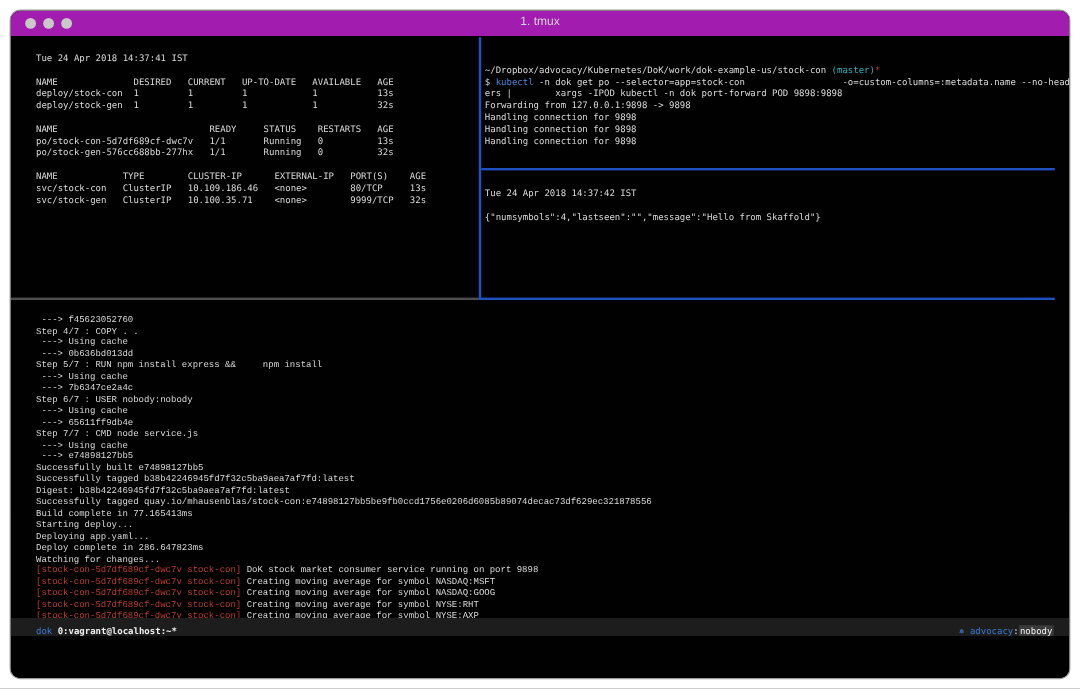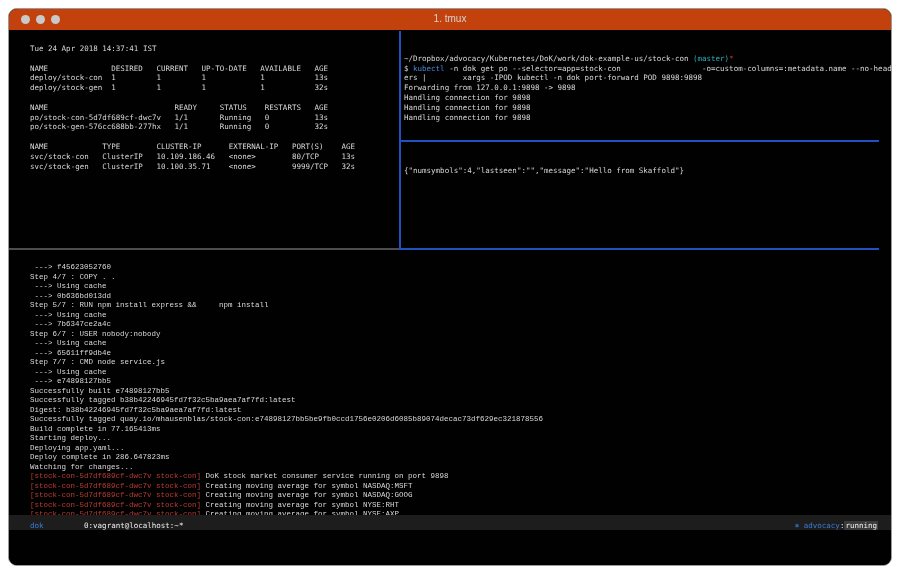--- a/index.html
+++ b/index.html
@@ -4,21 +4,21 @@
 <style>
   html,body{margin:0;padding:0;}
   body{width:900px;height:574px;background:#ffffff;position:relative;overflow:hidden;}
 
   .window{
     position:absolute;left:8px;top:8px;width:882px;height:556px;
     background:#010101;border:1px solid #9a9a9a;border-radius:9px;
     overflow:hidden;
   }
   .titlebar{
-    position:relative;height:21px;background:#c2410c;
+    position:relative;height:21px;background:#a21caf;
     border-bottom:1px solid #000;
   }
   .lights{position:absolute;left:12px;top:6px;display:flex;gap:6px;}
   .light{width:9px;height:9px;border-radius:50%;background:#c9c9c9;}
   .win-title{
     position:absolute;left:0;right:0;top:4px;text-align:center;
     font-family:"Liberation Sans",sans-serif;font-size:10px;color:#d4d4d4;
   }
 
   .term{
@@ -40,21 +40,21 @@
   .hdiv-bottom-right{position:absolute;left:390px;top:217px;width:480px;height:2px;background:#1f52c0;}
 
   .statusbar{
     position:absolute;left:0;top:484px;width:100%;height:15px;background:#1d1d1d;
     display:flex;align-items:flex-end;justify-content:space-between;
     box-sizing:border-box;padding:0 13px 0 21px;
     font-size:7.5px;white-space:pre;
   }
   .status-left,.status-right{display:flex;align-items:center;}
   .sb-session{color:#3a7bd5;}
-  .sb-window{color:#f0f0f0;font-weight:400;margin-left:36px;}
+  .sb-window{color:#f0f0f0;font-weight:700;}
   .sb-kube{color:#3a7bd5;}
   .sb-sep{color:#e8e8e8;}
   .sb-ns{color:#f2f2f2;background:#3a3a3a;padding:0 1px;}
 </style>
 </head>
 <body>
 
 <div class="window">
 
   <div class="titlebar">
@@ -69,33 +69,33 @@
   <div class="term">
 
     <pre class="pane" style="left:21px;top:2px;"><div><span>Tue 24 Apr 2018 14:37:41 IST</span></div><div>&nbsp;</div><div><span>NAME              DESIRED   CURRENT   UP-TO-DATE   AVAILABLE   AGE</span></div><div><span>deploy/stock-con  1         1         1            1           13s</span></div><div><span>deploy/stock-gen  1         1         1            1           32s</span></div><div>&nbsp;</div><div><span>NAME                            READY     STATUS    RESTARTS   AGE</span></div><div><span>po/stock-con-5d7df689cf-dwc7v   1/1       Running   0          13s</span></div><div><span>po/stock-gen-576cc688bb-277hx   1/1       Running   0          32s</span></div><div>&nbsp;</div><div><span>NAME            TYPE        CLUSTER-IP      EXTERNAL-IP   PORT(S)    AGE</span></div><div><span>svc/stock-con   ClusterIP   10.109.186.46   &lt;none&gt;        80/TCP     13s</span></div><div><span>svc/stock-gen   ClusterIP   10.100.35.71    &lt;none&gt;        9999/TCP   32s</span></div></pre>
 
     <div class="vdiv"></div>
 
     <pre class="pane" style="left:395px;top:2px;"><div>&nbsp;</div><div><span>~/Dropbox/advocacy/Kubernetes/DoK/work/dok-example-us/stock-con </span><span class="c-cyan">(master)</span><span class="c-red">*</span></div><div><span>$ </span><span class="c-blue">kubectl</span><span> -n dok get po --selector=app=stock-con                  -o=custom-columns=:metadata.name --no-head</span></div><div><span>ers |        xargs -IPOD kubectl -n dok port-forward POD 9898:9898</span></div><div><span>Forwarding from 127.0.0.1:9898 -&gt; 9898</span></div><div><span>Handling connection for 9898</span></div><div><span>Handling connection for 9898</span></div><div><span>Handling connection for 9898</span></div></pre>
 
     <div class="hdiv-right"></div>
 
-    <pre class="pane" style="left:395px;top:114px;"><div>&nbsp;</div><div><span>{"numsymbols":4,"lastseen":"","message":"Hello from Skaffold"}</span></div></pre>
+    <pre class="pane" style="left:395px;top:114px;"><div><span>Tue 24 Apr 2018 14:37:42 IST</span></div><div>&nbsp;</div><div><span>{"numsymbols":4,"lastseen":"","message":"Hello from Skaffold"}</span></div></pre>
 
     <div class="hdiv-bottom-left"></div>
     <div class="hdiv-bottom-right"></div>
 
     <pre class="pane pane-bottom" style="left:21px;top:221px;"><div><span> ---&gt; f45623052760</span></div><div><span>Step 4/7 : COPY . .</span></div><div><span> ---&gt; Using cache</span></div><div><span> ---&gt; 0b636bd013dd</span></div><div><span>Step 5/7 : RUN npm install express &amp;&amp;     npm install</span></div><div><span> ---&gt; Using cache</span></div><div><span> ---&gt; 7b6347ce2a4c</span></div><div><span>Step 6/7 : USER nobody:nobody</span></div><div><span> ---&gt; Using cache</span></div><div><span> ---&gt; 65611ff9db4e</span></div><div><span>Step 7/7 : CMD node service.js</span></div><div><span> ---&gt; Using cache</span></div><div><span> ---&gt; e74898127bb5</span></div><div><span>Successfully built e74898127bb5</span></div><div><span>Successfully tagged b38b42246945fd7f32c5ba9aea7af7fd:latest</span></div><div><span>Digest: b38b42246945fd7f32c5ba9aea7af7fd:latest</span></div><div><span>Successfully tagged quay.io/mhausenblas/stock-con:e74898127bb5be9fb0ccd1756e0206d6085b89074decac73df629ec321878556</span></div><div><span>Build complete in 77.165413ms</span></div><div><span>Starting deploy...</span></div><div><span>Deploying app.yaml...</span></div><div><span>Deploy complete in 286.647823ms</span></div><div><span>Watching for changes...</span></div><div><span class="c-red">[stock-con-5d7df689cf-dwc7v stock-con]</span><span> DoK stock market consumer service running on port 9898</span></div><div><span class="c-red">[stock-con-5d7df689cf-dwc7v stock-con]</span><span> Creating moving average for symbol NASDAQ:MSFT</span></div><div><span class="c-red">[stock-con-5d7df689cf-dwc7v stock-con]</span><span> Creating moving average for symbol NASDAQ:GOOG</span></div><div><span class="c-red">[stock-con-5d7df689cf-dwc7v stock-con]</span><span> Creating moving average for symbol NYSE:RHT</span></div><div><span class="c-red">[stock-con-5d7df689cf-dwc7v stock-con]</span><span> Creating moving average for symbol NYSE:AXP</span></div></pre>
 
     <div class="statusbar">
       <div class="status-left">
         <span class="sb-session">dok</span>
         <span class="sb-window"> 0:vagrant@localhost:~*</span>
       </div>
       <div class="status-right">
         <span class="sb-kube">⎈ advocacy</span>
         <span class="sb-sep">:</span>
-        <span class="sb-ns">running</span>
+        <span class="sb-ns">nobody</span>
       </div>
     </div>
 
   </div>
 </div>
 
 </body></html>

